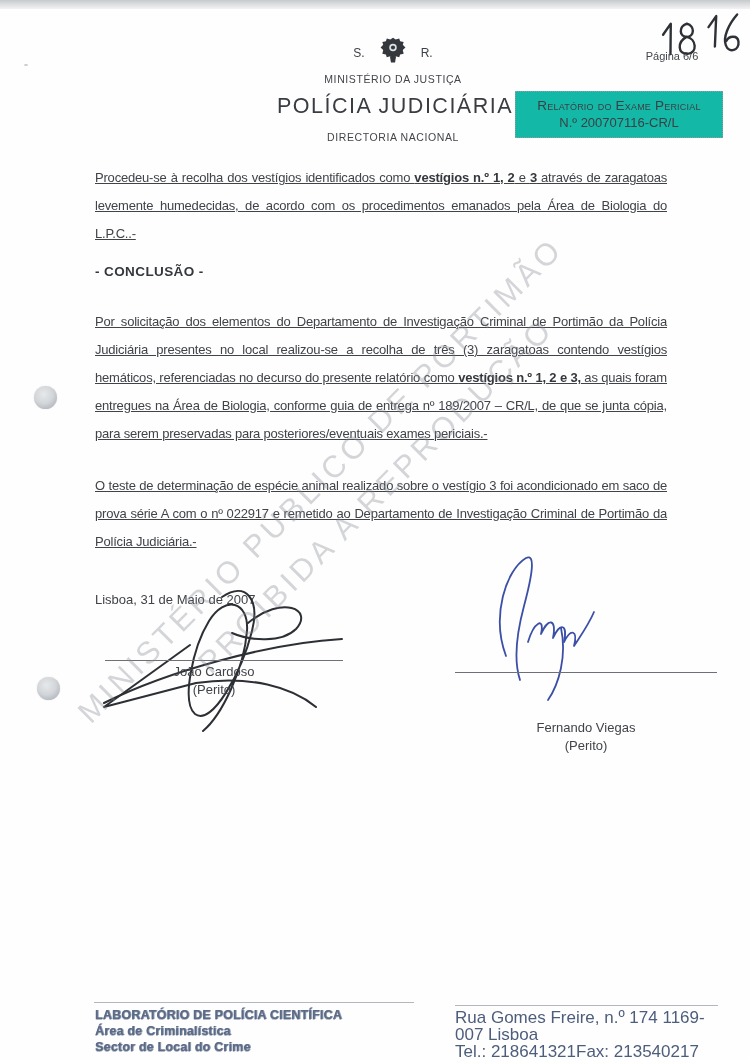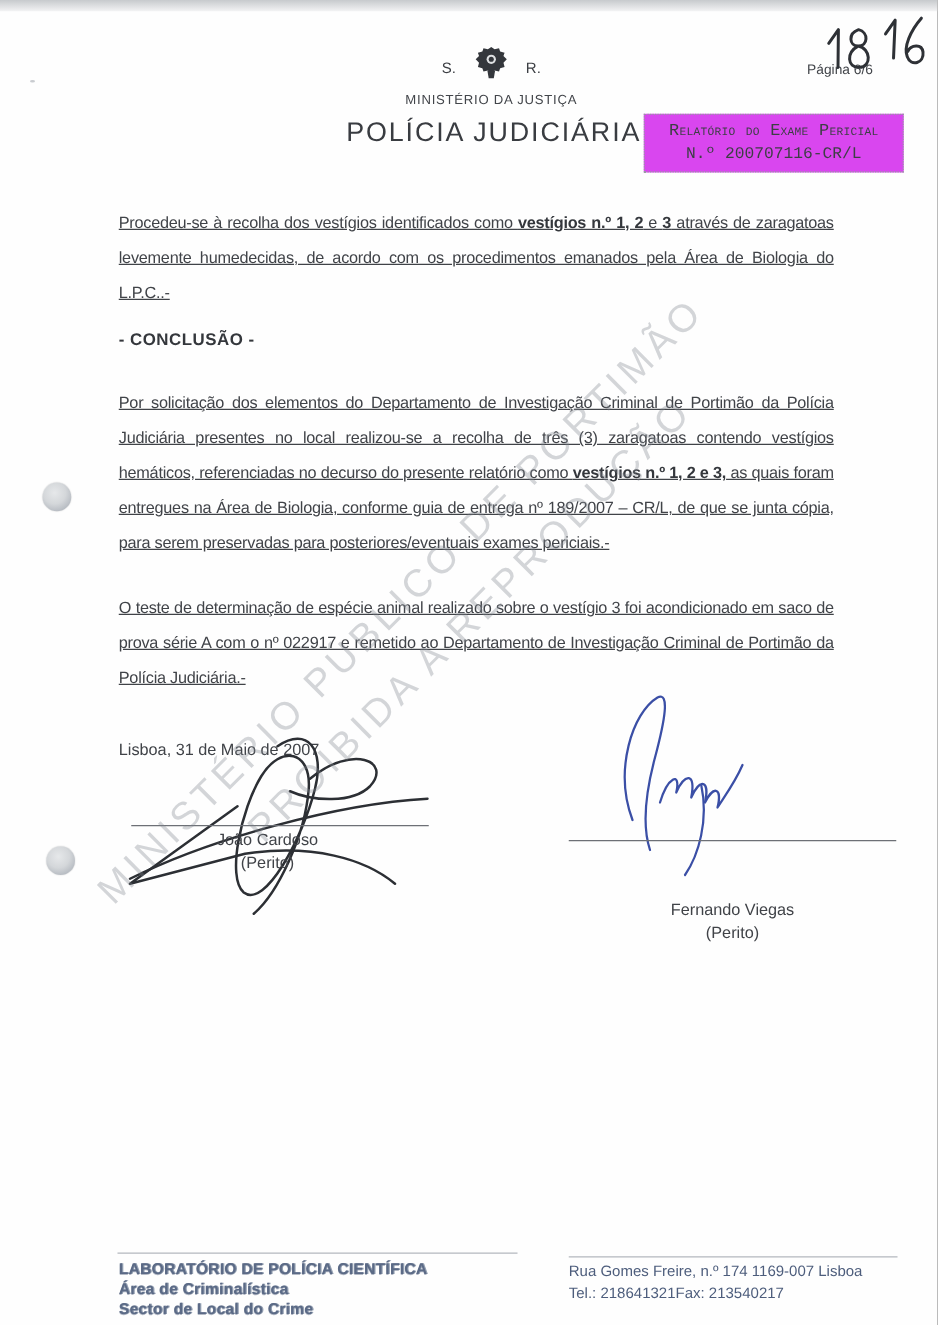--- a/index.html
+++ b/index.html
@@ -19,21 +19,21 @@
   
   .header-center{position:absolute;left:253px;top:36px;width:280px;text-align:center;}
   .sr-row{display:flex;align-items:center;justify-content:center;gap:12px;}
   .sr-initial{font-size:12px;color:#3c3f44;}
   .ministry{margin-top:3px;font-size:10.5px;letter-spacing:0.6px;color:#42454a;}
   .org-title{position:absolute;left:200px;top:94px;width:390px;text-align:center;
     font-size:21.5px;letter-spacing:1.5px;color:#393c41;}
   .directorate{position:absolute;left:253px;top:131px;width:280px;text-align:center;
     font-size:10.5px;letter-spacing:0.6px;color:#42454a;}
   .report-box{position:absolute;left:515px;top:91px;width:198px;
-    border:1px dotted #979ca2;background:#d946ef;text-align:center;padding:6px 4px 7px;font-family:Liberation Mono, monospace;}
+    border:1px dotted #979ca2;background:#14b8a6;text-align:center;padding:6px 4px 7px;}
   .report-box .rb-title{font-variant:small-caps;font-size:13.5px;color:#3c3f44;letter-spacing:0.2px;}
   .report-box .rb-number{font-size:13px;color:#3c3f44;margin-top:2px;}
   .page-label{position:absolute;left:612px;top:50px;width:120px;text-align:center;
     font-size:11px;color:#42454a;}
   .handwritten-number{position:absolute;left:656px;top:14px;transform:rotate(-7deg);}
 
   
   .punch-hole{position:absolute;width:23px;height:23px;border-radius:50%;
     background:radial-gradient(circle at 42% 36%, #e6e8ea 0%, #d4d7da 45%, #b3b8bf 80%, #a8adb4 100%);
     box-shadow:0 0 1px rgba(0,0,0,.25);}
@@ -70,21 +70,21 @@
   
   .footer-rule{position:absolute;height:1px;background:#b4b8be;}
   .rule-left{left:94px;top:1002px;width:320px;}
   .rule-right{left:455px;top:1005px;width:263px;}
   .footer-left{position:absolute;left:95px;top:1007px;width:330px;
     font-weight:bold;font-size:12.5px;line-height:16px;color:#5b6a86;
     letter-spacing:0.2px;
     text-shadow:1px 0 0 rgba(110,125,150,.75), 0 1px 0 rgba(90,105,130,.45);
     filter:blur(.25px);}
   .footer-right{position:absolute;left:455px;top:1009px;width:263px;
-    font-size:12px;line-height:17px;color:#4d5d7c;}
+    font-size:17px;line-height:17px;color:#4d5d7c;}
   .tel-fax-row{display:flex;justify-content:flex-start;padding-right:8px;}
 </style>
 </head>
 <body>
 
 <div class="page">
 
   <div class="scan-top-band"></div>
   <div class="speck"></div>
 
@@ -98,20 +98,21 @@
           <circle cx="18" cy="12" r="2.3" fill="#34373c"></circle>
           <path d="M14.5 22 h7 l-1.2 7 h-4.6 z" fill="#34373c"></path>
         </svg>
       </span>
       <span class="sr-initial">R.</span>
     </div>
     <div class="ministry">MINISTÉRIO DA JUSTIÇA</div>
   </div>
 
   <div class="org-title">POLÍCIA JUDICIÁRIA</div>
+  <div class="directorate">DIRECTORIA NACIONAL</div>
 
   <div class="report-box">
     <div class="rb-title">Relatório do Exame Pericial</div>
     <div class="rb-number">N.º 200707116-CR/L</div>
   </div>
 
   <div class="page-label">Página 6/6</div>
 
   <div class="handwritten-number" aria-label="1816">
     <svg width="92" height="48" viewBox="0 0 92 48">

